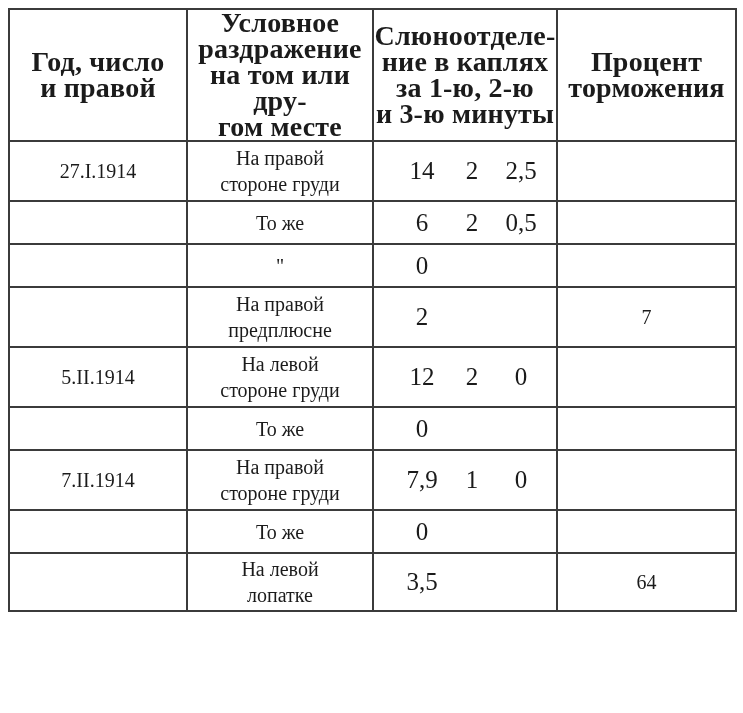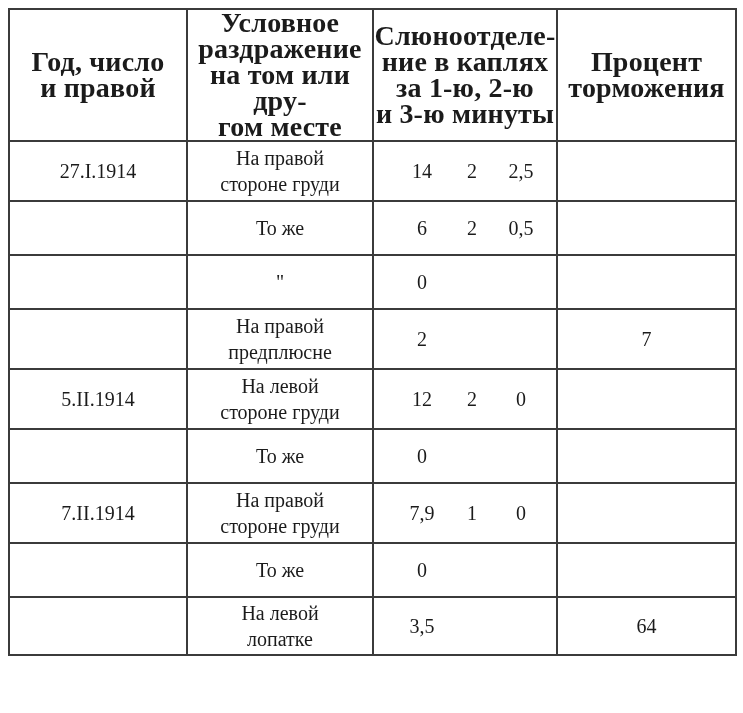--- a/index.html
+++ b/index.html
@@ -32,34 +32,34 @@
   th.hdr {
     font-size: 28px;
     font-weight: bold;
     line-height: 26px;
     text-align: center;
     white-space: pre-line;
     letter-spacing: 0.2px;
   }
   tr.hdr-row { height: 107px; }
   tr.row-tall  { height: 60px; border-radius: 15px; }
-  tr.row-short { height: 54px; }
+  tr.row-short { height: 43px; }
   tr.row-last  { height: 58px; }
   td.cell {
     font-size: 20px;
     line-height: 26px;
     text-align: center;
     white-space: pre-line;
   }
   td.drops-cell { text-align: left; }
   .slots {
     display: flex;
     align-items: center;
     padding-left: 22px;
-    font-size: 20px;
+    font-size: 25px;
     line-height: 26px;
   }
   .slot1 { width: 52px; text-align: center; }
   .slot2 { width: 48px; text-align: center; }
   .slot3 { width: 50px; text-align: center; }
 </style>
 </head>
 <body>
 
 <div class="page">

